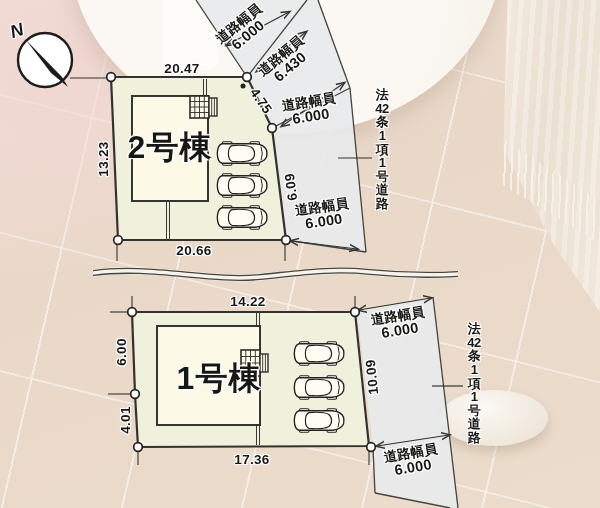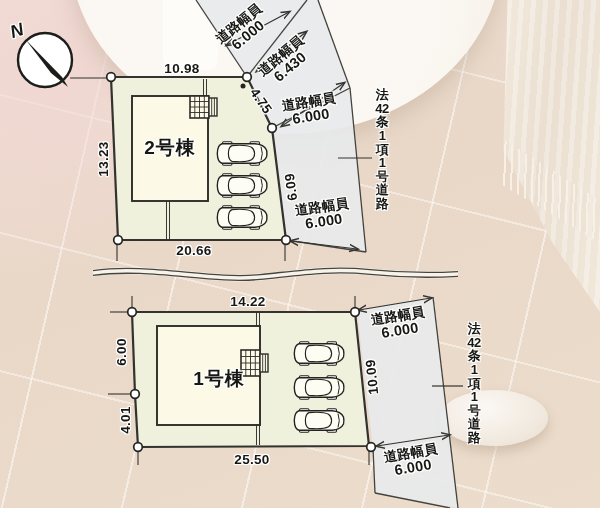--- a/index.html
+++ b/index.html
@@ -46,21 +46,21 @@
     left:440px;top:390px;width:108px;height:56px;border-radius:50%;
     background:radial-gradient(ellipse at 40% 32%, #fbf8f4, #f0e8dd 68%, #e6dccd);
     box-shadow:0 6px 12px rgba(168,148,126,.4);
   }
   
   .txt{
     position:absolute;font-weight:bold;color:#171714;white-space:nowrap;
     text-shadow:-1px -1px 0 #fff,1px -1px 0 #fff,-1px 1px 0 #fff,1px 1px 0 #fff,0 0 3px #fff,0 0 2px #fff;
   }
   .dim{font-size:13.5px;letter-spacing:.3px;}
-  .bldg{font-size:19px;letter-spacing:1px;text-align:center;}
+  .bldg{font-size:32px;letter-spacing:1px;text-align:center;}
   .roadlab{text-align:center;line-height:1.06;font-size:13.5px;}
   .roadlab .w{font-size:14.5px;letter-spacing:.2px;}
   .n-mark{font-size:18px;font-style:italic;}
   .vtext{
     position:absolute;display:flex;flex-direction:column;align-items:center;
     font-weight:bold;font-size:13px;color:#171714;line-height:1;
     text-shadow:-1px -1px 0 #fff,1px -1px 0 #fff,-1px 1px 0 #fff,1px 1px 0 #fff,0 0 3px #fff;
     transform:translate(-50%,0);
   }
   .vchar{height:13.6px;display:flex;align-items:center;justify-content:center;letter-spacing:-.5px;}
@@ -206,30 +206,30 @@
     <circle cx="243" cy="86" r="2.5" fill="#23231f"></circle>
 
     <g>
       <circle cx="45" cy="60" r="27" fill="#fff" stroke="#1d1d1b" stroke-width="2.4"></circle>
       <path d="M26,40 L62,77 L68,87 L51,73 Z" fill="#1c1c1a"></path>
     </g>
   </svg>
 
   <div class="txt n-mark" style="left:17px;top:31px;transform:translate(-50%,-50%) rotate(-18deg);">N</div>
 
-  <div class="txt dim" style="left:182px;top:68px;transform:translate(-50%,-50%);">10.98</div>
+  <div class="txt dim" style="left:182px;top:68px;transform:translate(-50%,-50%);">20.47</div>
   <div class="txt dim" style="left:103px;top:159px;transform:translate(-50%,-50%) rotate(-90deg);">13.23</div>
   <div class="txt dim" style="left:194px;top:250px;transform:translate(-50%,-50%);">20.66</div>
   <div class="txt dim" style="left:261px;top:101px;transform:translate(-50%,-50%) rotate(55deg);">4.75</div>
   <div class="txt dim" style="left:291px;top:187px;transform:translate(-50%,-50%) rotate(-97deg);">6.09</div>
 
   <div class="txt dim" style="left:248px;top:301px;transform:translate(-50%,-50%);">14.22</div>
   <div class="txt dim" style="left:121px;top:352px;transform:translate(-50%,-50%) rotate(-90deg);">6.00</div>
   <div class="txt dim" style="left:125px;top:420px;transform:translate(-50%,-50%) rotate(-90deg);">4.01</div>
-  <div class="txt dim" style="left:252px;top:459px;transform:translate(-50%,-50%);">25.50</div>
+  <div class="txt dim" style="left:252px;top:459px;transform:translate(-50%,-50%);">17.36</div>
   <div class="txt dim" style="left:372px;top:377px;transform:translate(-50%,-50%) rotate(-96deg);">10.09</div>
 
   <div class="txt bldg" style="left:170px;top:148px;transform:translate(-50%,-50%);">2号棟</div>
   <div class="txt bldg" style="left:204px;top:379px;transform:translate(-50%,-50%);margin-left:15px;">1号棟</div>
 
   <div class="txt roadlab" style="left:244px;top:30px;transform:translate(-50%,-50%) rotate(-39deg);">
     <div>道路幅員</div>
       <div class="w">6.000</div>
   </div>
   <div class="txt roadlab" style="left:286px;top:62px;transform:translate(-50%,-50%) rotate(-40deg);">

